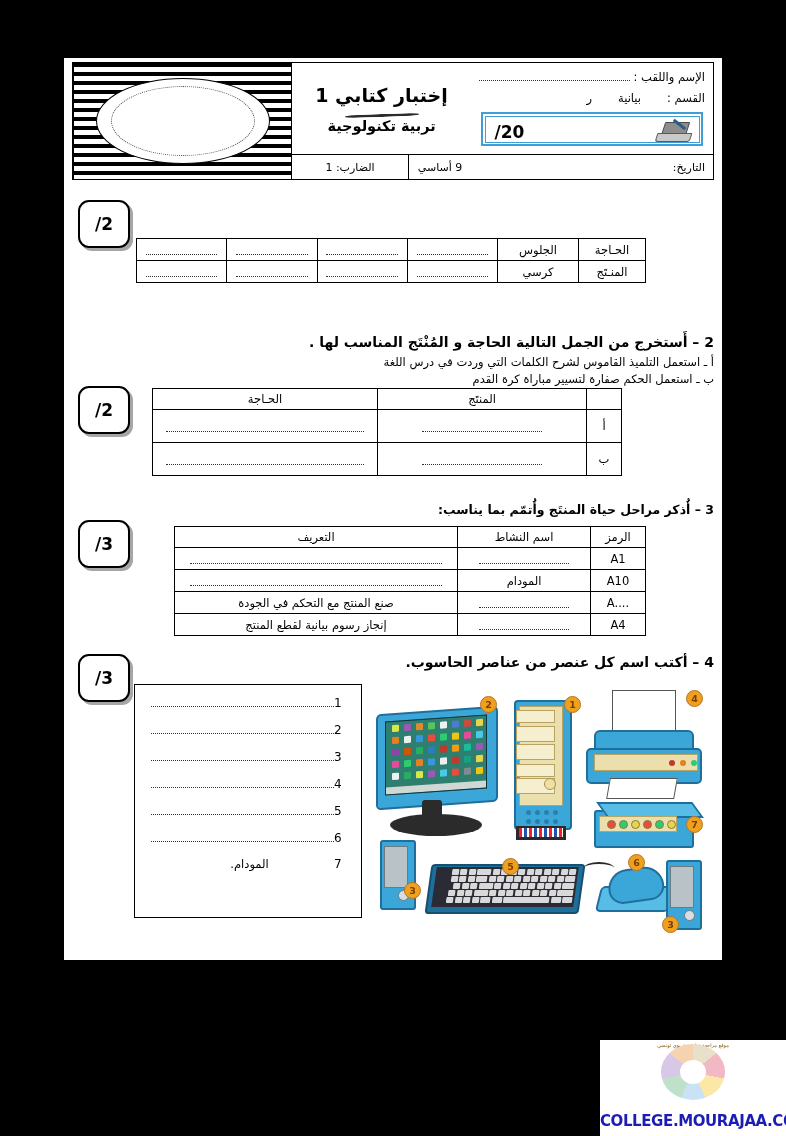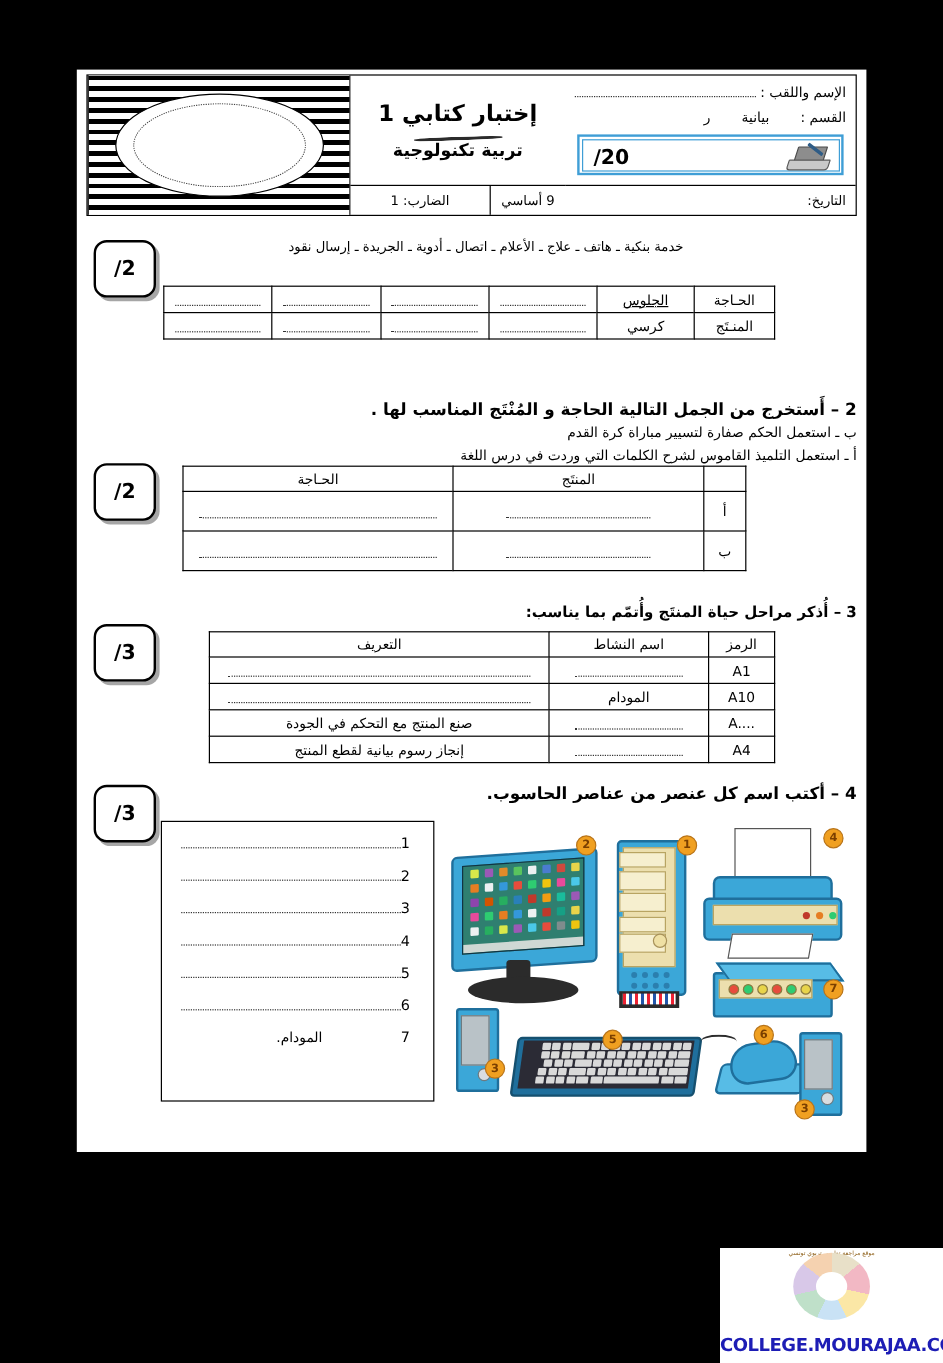--- a/index.html
+++ b/index.html
@@ -293,26 +293,25 @@
       </div>
     </div>
 
     <div class="hdr-logo">
       <div class="oval"></div>
     </div>
   </div>
 
   <div class="qblock" style="top:132px;height:100px;">
     <div class="badge" style="top:6px;">/2</div>
-    <div class="q-words" style="margin-top:5px;padding-left:24px;">خدمة بنكية ـ هاتف ـ علاج ـ الأعلام ـ اتصال ـ  أدوية  ـ الجريدة  ـ إرسال نقود</div>
     <table class="grid" style="position:absolute;right:68px;top:44px;width:510px;">
       <tbody>
             <tr>
         <td class="hdrcell" style="width:58px;">الحـاجة</td>
-        <td style="width:72px;text-decoration:underline;">الجلوس</td>
+        <td style="width:72px;">الجلوس</td>
         <td>
                 <span class="dotline"></span>
               </td>
         <td>
                 <span class="dotline"></span>
               </td>
         <td>
                 <span class="dotline"></span>
               </td>
         <td>
@@ -335,22 +334,22 @@
                 <span class="dotline"></span>
               </td>
       </tr>
     </tbody>
         </table>
   </div>
 
   <div class="qblock" style="top:272px;height:130px;">
     <div class="badge" style="top:52px;">/2</div>
     <div class="q-title" style="padding-left:8px;">2 – أَستخرج من الجمل التالية الحاجة و المُنْتَج المناسب لها .</div>
+    <div class="q-sub" style="margin-top:5px;padding-left:18px;">أ ـ استعمل التلميذ القاموس لشرح الكلمات التي وردت في درس اللغة</div>
     <div class="q-sub" style="margin-top:3px;padding-left:18px;">ب ـ استعمل الحكم صفارة لتسيير مباراة كرة القدم</div>
-    <div class="q-sub" style="margin-top:5px;padding-left:18px;">أ ـ استعمل التلميذ القاموس لشرح الكلمات التي وردت في درس اللغة</div>
     <table class="grid" style="position:absolute;right:92px;top:54px;width:470px;">
       <tbody>
             <tr>
         <td style="width:26px;"></td>
         <td class="hdrcell" style="width:200px;">المنتَج</td>
         <td class="hdrcell">الحـاجة</td>
       </tr>
       <tr>
         <td>أ</td>
         <td style="height:26px;">

